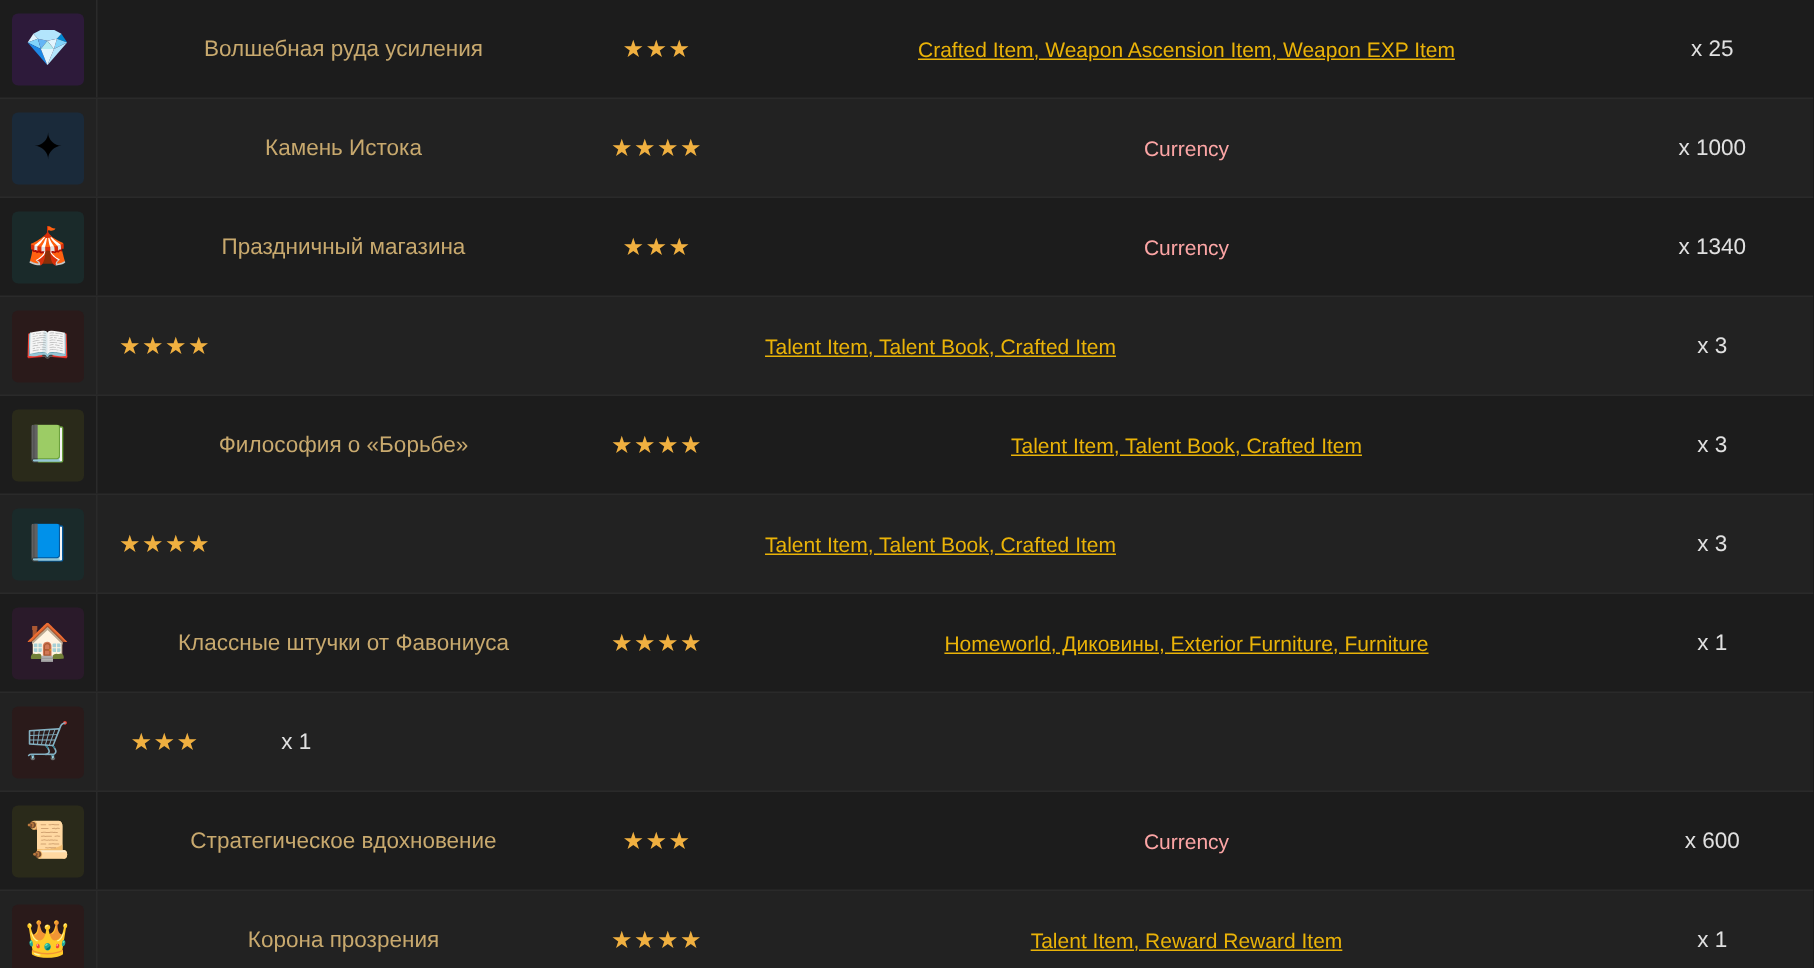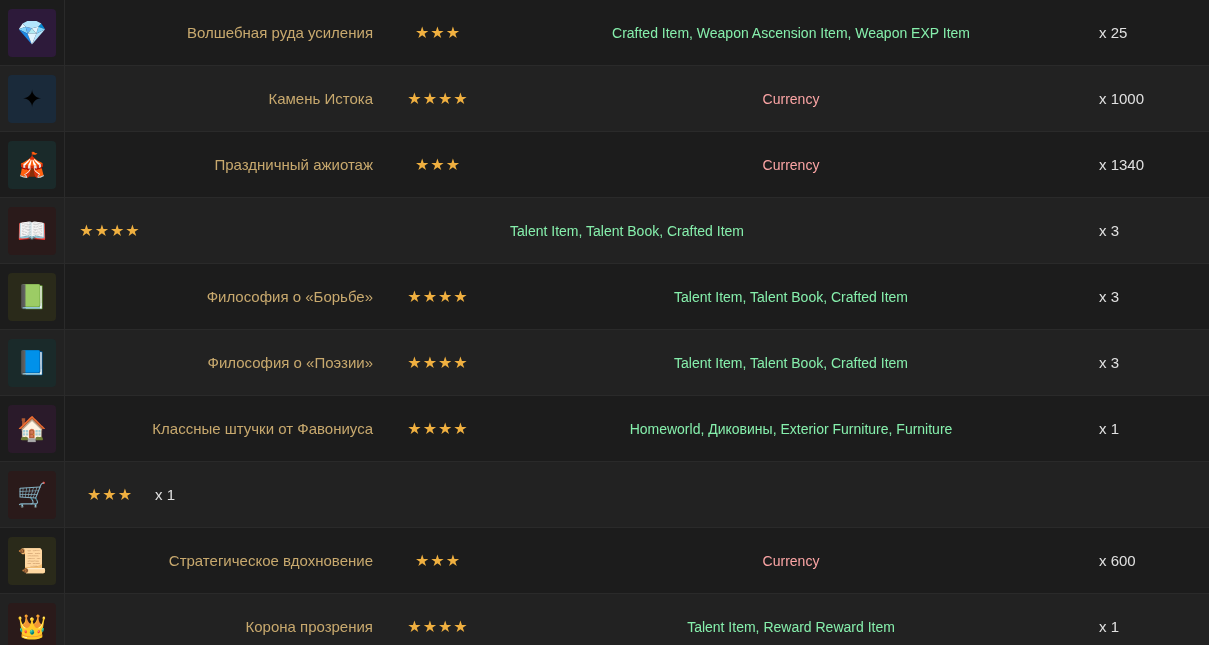--- a/index.html
+++ b/index.html
@@ -53,21 +53,21 @@
       align-items: center;
       justify-content: center;
       font-size: 22px;
     }
 
     .cell-name {
       flex: 1;
       padding: 0 20px;
       color: #c8a96e;
       font-size: 15px;
-      text-align: right;
+      text-align: center;
     }
 
     .cell-stars {
       width: 90px;
       min-width: 90px;
       display: flex;
       align-items: center;
       justify-content: center;
       color: #f0b040;
       font-size: 16px;
@@ -79,27 +79,28 @@
       padding: 0 20px;
       text-align: center;
       font-size: 14px;
     }
 
     .cell-category.currency-text {
       color: #fca5a5;
     }
 
     .cell-category.normal-text {
-      color: #86efac;
+      color: #eab308;
+      text-decoration: underline;
     }
 
     .cell-quantity {
       width: 110px;
       min-width: 110px;
-      text-align: left;
+      text-align: center;
       padding-right: 25px;
       color: #e0e0e0;
       font-size: 15px;
     }
 
     .watermark {
       position: fixed;
       top: 50%;
       left: 50%;
       transform: translate(-50%, -50%);
@@ -146,21 +147,21 @@
       </div>
       <div class="cell-category currency-text">Currency</div>
       <div class="cell-quantity">x 1000</div>
     </div>
     <div class="table-row">
       <div class="cell-icon">
         <div class="icon-placeholder" style="background-color: #1a2a2a;">
           <span style="font-size:24px;">🎪</span>
         </div>
       </div>
-      <div class="cell-name">Праздничный ажиотаж</div>
+      <div class="cell-name">Праздничный магазина</div>
       <div class="cell-stars">
         <span class="star">★★★</span>
       </div>
       <div class="cell-category currency-text">Currency</div>
       <div class="cell-quantity">x 1340</div>
     </div>
     <div class="table-row">
       <div class="cell-icon">
         <div class="icon-placeholder" style="background-color: #2a1a1a;">
           <span style="font-size:24px;">📖</span>
@@ -184,21 +185,20 @@
       </div>
       <div class="cell-category normal-text">Talent Item, Talent Book, Crafted Item</div>
       <div class="cell-quantity">x 3</div>
     </div>
     <div class="table-row">
       <div class="cell-icon">
         <div class="icon-placeholder" style="background-color: #1a2a2a;">
           <span style="font-size:24px;">📘</span>
         </div>
       </div>
-      <div class="cell-name">Философия о «Поэзии»</div>
       <div class="cell-stars">
         <span class="star">★★★★</span>
       </div>
       <div class="cell-category normal-text">Talent Item, Talent Book, Crafted Item</div>
       <div class="cell-quantity">x 3</div>
     </div>
     <div class="table-row">
       <div class="cell-icon">
         <div class="icon-placeholder" style="background-color: #2a1a2a;">
           <span style="font-size:24px;">🏠</span>

